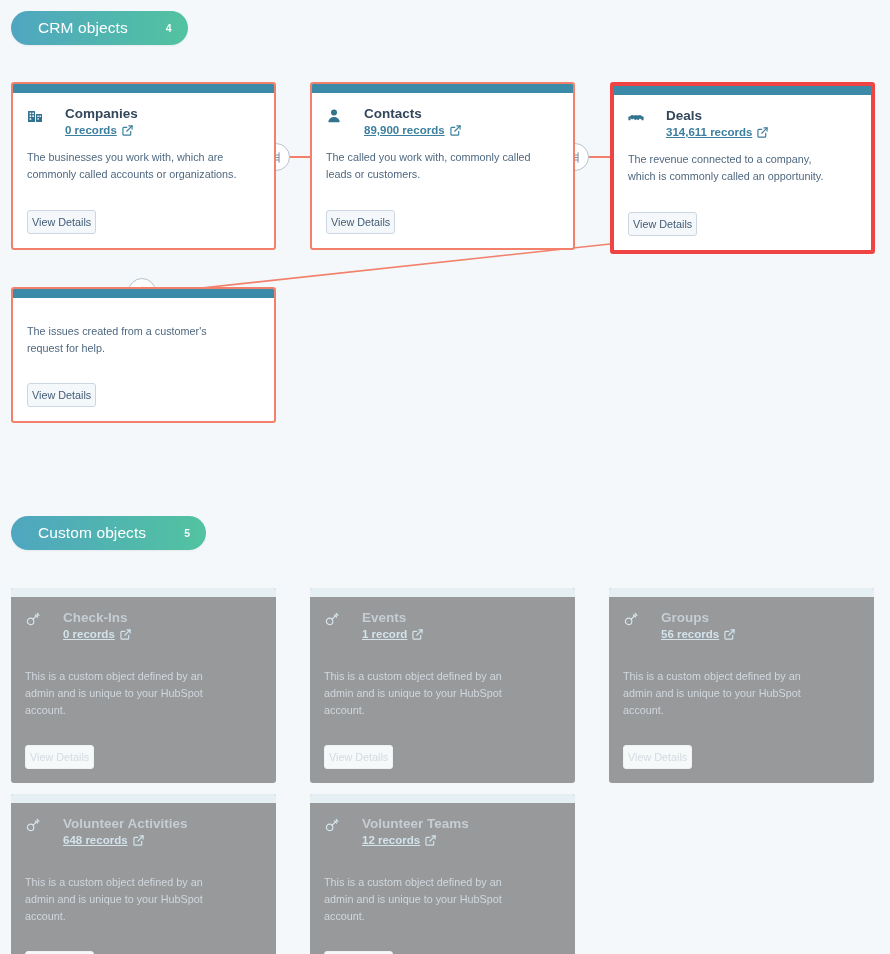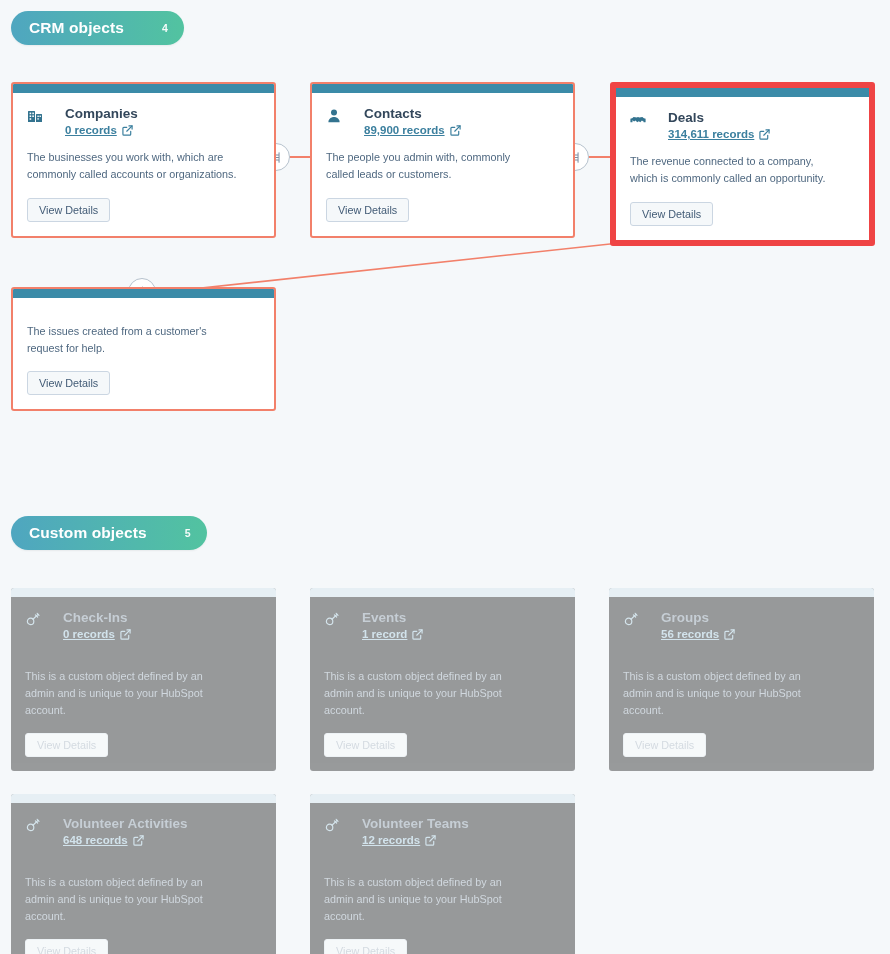--- a/index.html
+++ b/index.html
@@ -26,23 +26,24 @@
     align-items: center;
     height: 34px;
     border-radius: 17px;
     background: linear-gradient(90deg, #4fa6c0 0%, #52c3a0 100%);
     color: #ffffff;
     padding: 0 16px 0 18px;
     box-shadow: 0 1px 2px rgba(0,0,0,0.06);
   }
   .section-pill .pill-title {
     font-size: 15.5px;
-    font-weight: bold;
+    font-weight: normal;
     letter-spacing: 0.1px;
     white-space: nowrap;
+    margin-left: 9px;
   }
   .section-pill .pill-count {
     font-size: 10.5px;
     font-weight: bold;
     margin-left: 38px;
     opacity: 0.95;
   }
   #pill-crm { left: 11px; top: 11px; }
   #pill-custom { left: 11px; top: 516px; text-align: right; }
 
@@ -99,34 +100,34 @@
   .ext-icon svg { display: block; width: 11px; height: 11px; }
 
   .card-desc {
     margin-top: 13px;
     font-size: 10.8px;
     line-height: 1.55;
     color: #4f6880;
     max-width: 210px;
   }
   .view-btn {
-    margin-top: 15px;
+    margin-top: 27px;
     display: inline-block;
     font-size: 10.8px;
     color: #425b76;
     background: #f5f8fa;
     border: 1px solid #cbd6e2;
     border-radius: 3px;
-    padding: 5px 11px;
+    padding: 5px 4px;
     cursor: pointer;
   }
 
   
   .card.border-orange { border: 2px solid #f2806a; }
-  .card.border-blue   { border: 6px solid #ef4444; }
+  .card.border-blue   { border: 4px solid #ef4444; }
 
   
   .card.faded {
     background: #000000;
     border: none;
     opacity: 0.38;
   }
   .card.faded .card-topbar { background: #cfe3ec; }
   .card.faded .card-icon { color: #9fc4d4; }
   .card.faded .card-title { color: #7c8c9b; }
@@ -267,21 +268,21 @@
             <span class="ext-icon">
               <svg viewBox="0 0 12 12" fill="none" stroke="currentColor" stroke-width="1.3" stroke-linecap="round" stroke-linejoin="round">
                 <path d="M9.5 6.8V10a1 1 0 0 1-1 1H2a1 1 0 0 1-1-1V3.5a1 1 0 0 1 1-1h3.2"></path>
                 <polyline points="7.6,1 11,1 11,4.4"></polyline>
                 <line x1="5.2" y1="6.8" x2="11" y2="1"></line>
               </svg>
             </span>
           </div>
         </div>
       </div>
-      <div class="card-desc">The people you admin with, commonly called leads or customers.</div>
+      <div class="card-desc">The called you work with, commonly called leads or customers.</div>
       <div class="view-btn">View Details</div>
     </div>
   </div>
 
   <div class="card border-blue" style="left:610px; top:82px;">
     <div class="card-topbar"></div>
     <div class="card-body">
       <div class="card-headrow">
         <span class="card-icon">
           <svg viewBox="0 0 16 16" fill="currentColor">

